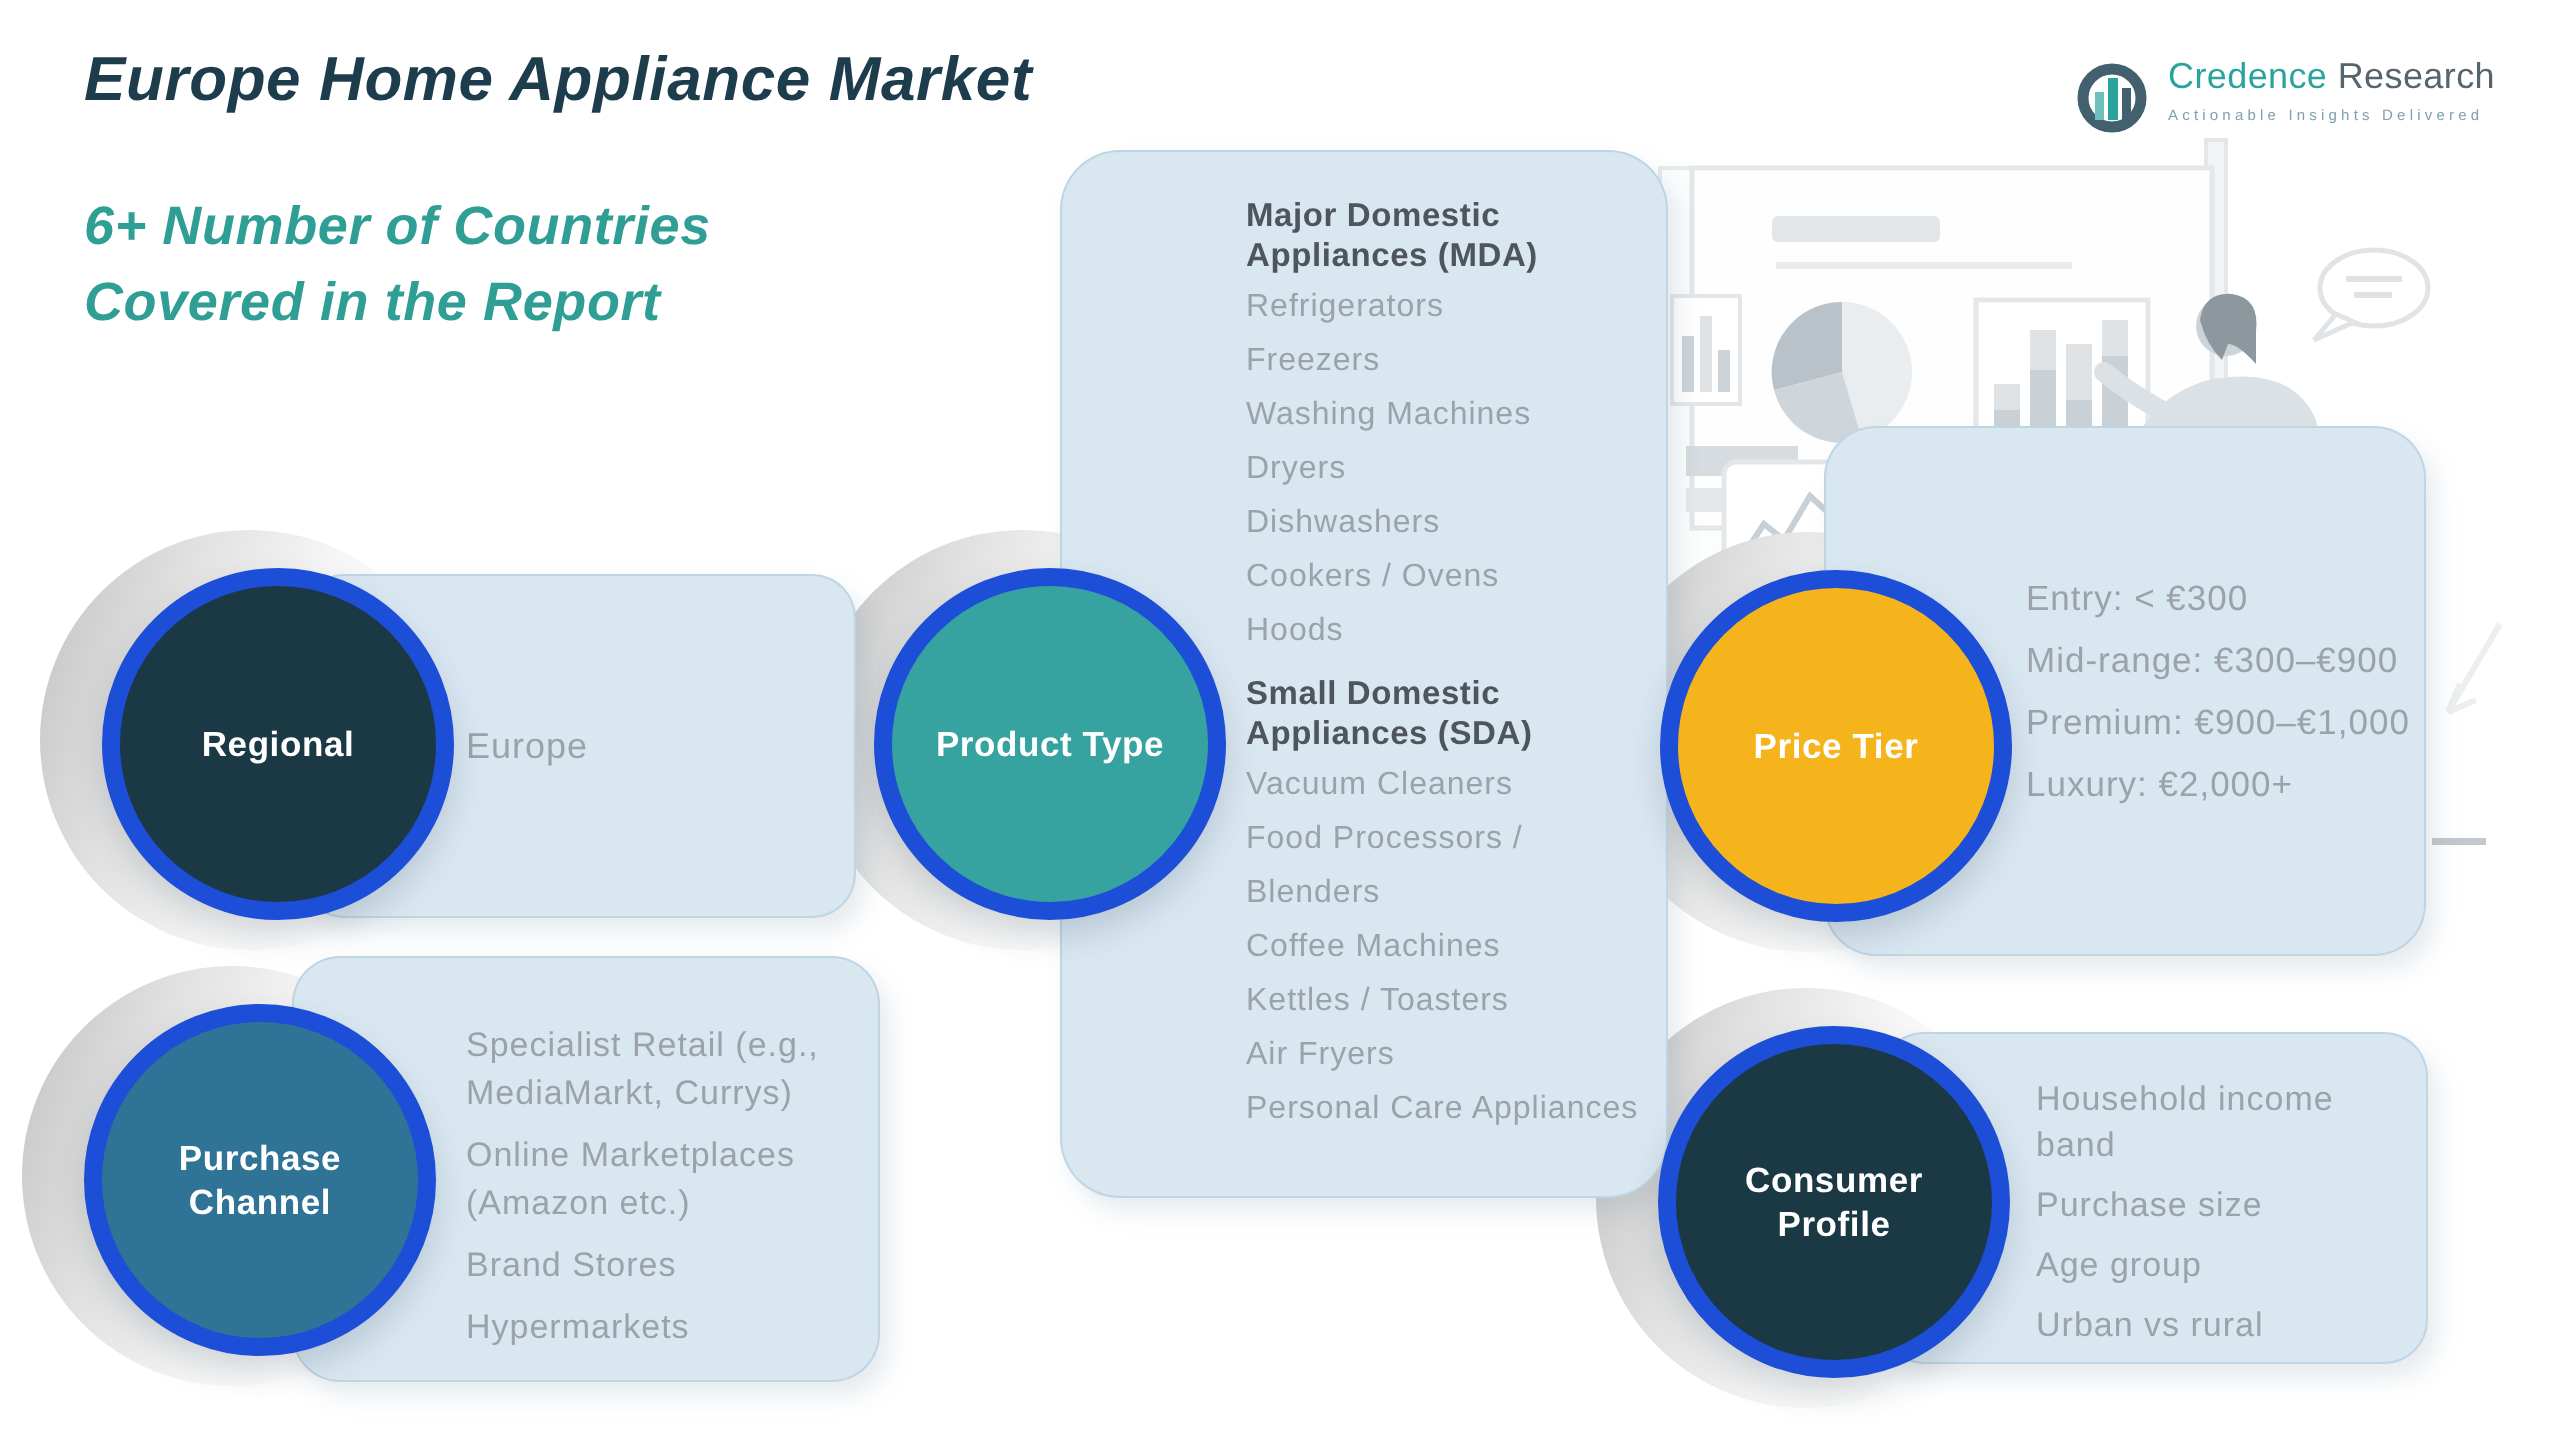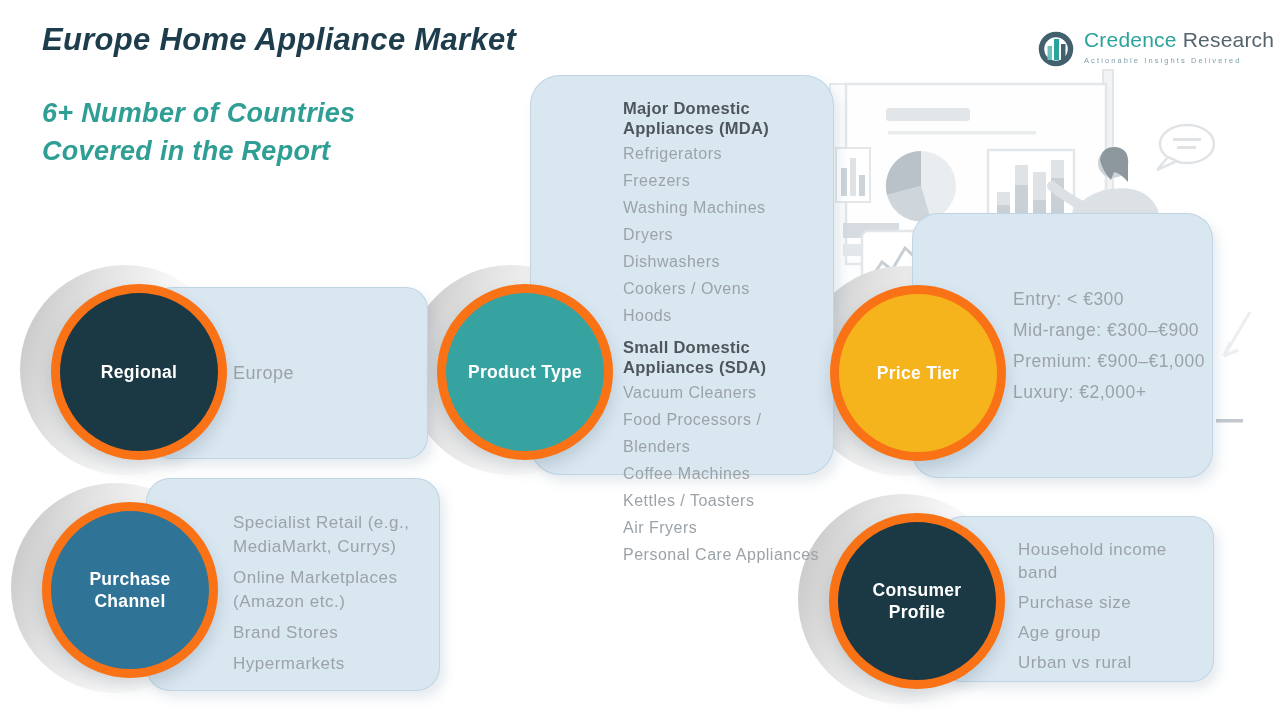--- a/index.html
+++ b/index.html
@@ -12,21 +12,21 @@
     position:absolute;left:42px;top:22px;margin:0;
     font-size:31px;font-weight:bold;font-style:italic;color:#1e3d4c;letter-spacing:.3px;
   }
   .subtitle{
     position:absolute;left:42px;top:94px;margin:0;
     font-size:27px;font-weight:bold;font-style:italic;color:#2f9e94;line-height:38px;letter-spacing:.3px;
   }
   
   .logo{position:absolute;left:1036px;top:28px;display:flex;align-items:flex-start;gap:8px;z-index:6;}
   .logo-text{display:flex;flex-direction:column;}
-  .logo-name{font-size:21px;letter-spacing:.2px;white-space:nowrap;}
+  .logo-name{font-size:18px;letter-spacing:.2px;white-space:nowrap;}
   .logo-name .primary{color:#2aa39c;}
   .logo-name .secondary{color:#55646d;}
   .logo-tagline{font-size:7.5px;color:#7fa0ac;letter-spacing:2.1px;margin-top:4px;white-space:nowrap;}
   
   .bg-art{position:absolute;left:0;top:0;z-index:0;}
   
   .halo{
     position:absolute;width:210px;height:210px;border-radius:50%;z-index:1;
     background:linear-gradient(108deg,#c3c3c3 2%,#e2e2e2 30%,#f6f6f6 55%,#ffffff 78%);
   }
@@ -38,42 +38,42 @@
   
   .panel{
     position:absolute;background:#d9e7f1;z-index:2;box-sizing:border-box;
     border:1px solid rgba(160,190,212,.45);
     box-shadow:5px 7px 12px rgba(100,130,155,.16);
     color:#9ba3a8;letter-spacing:.5px;
   }
   .panel p{margin:0;}
   .panel-regional{left:150px;top:287px;width:278px;height:172px;border-radius:22px;
     display:flex;align-items:center;padding-left:82px;font-size:18px;}
-  .panel-product{left:530px;top:75px;width:304px;height:400px;border-radius:30px;
+  .panel-product{left:530px;top:75px;width:304px;height:524px;border-radius:30px;
     padding:22px 10px 0 92px;font-size:16px;}
   .panel-product .pitem{line-height:27px;}
   .panel-product .pheading{
     margin:0 0 2px 0;font-size:16.5px;font-weight:bold;color:#4e565c;line-height:20px;
     max-width:160px;letter-spacing:.3px;
   }
   .panel-product .pheading.second{margin-top:8px;}
   .panel-price{left:912px;top:213px;width:301px;height:265px;border-radius:26px;
     display:flex;flex-direction:column;justify-content:center;padding-left:100px;
     font-size:17.5px;}
   .panel-price .pitem{line-height:31px;white-space:nowrap;}
   .panel-purchase{left:146px;top:478px;width:294px;height:213px;border-radius:24px;
     padding:32px 24px 0 86px;font-size:17px;}
   .panel-purchase .pitem{line-height:24px;margin-bottom:7px;}
   .panel-consumer{left:940px;top:516px;width:274px;height:166px;border-radius:22px;
     padding:21px 10px 0 77px;font-size:17px;}
   .panel-consumer .pitem{line-height:23px;margin-bottom:7px;}
   
   .bubble{
     position:absolute;width:158px;height:158px;border-radius:50%;z-index:3;
-    border:9px solid #f97316;box-sizing:content-box;
+    border:9px solid #1d4ed8;box-sizing:content-box;
     display:flex;align-items:center;justify-content:center;text-align:center;
     box-shadow:0 8px 16px rgba(40,60,75,.18);
   }
   .bubble-label{color:#ffffff;font-weight:bold;font-size:17.5px;line-height:22px;letter-spacing:.3px;max-width:120px;}
   .bubble-regional{left:51px;top:284px;}
   .bubble-product{left:437px;top:284px;}
   .bubble-price{left:830px;top:285px;}
   .bubble-purchase{left:42px;top:502px;}
   .bubble-consumer{left:829px;top:513px;}
 </style>

